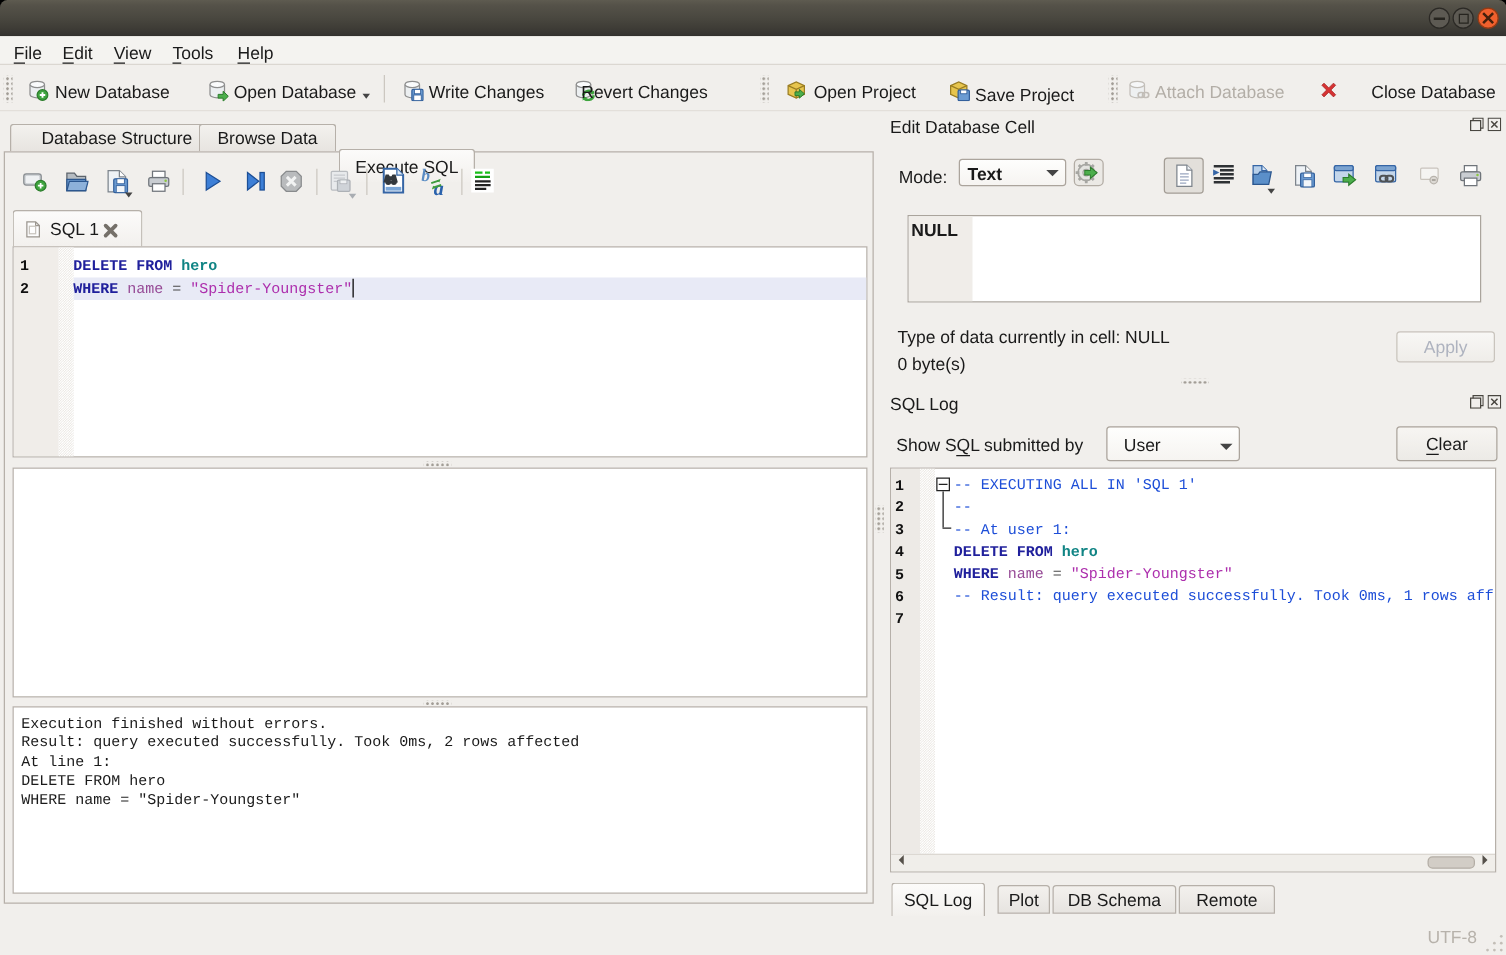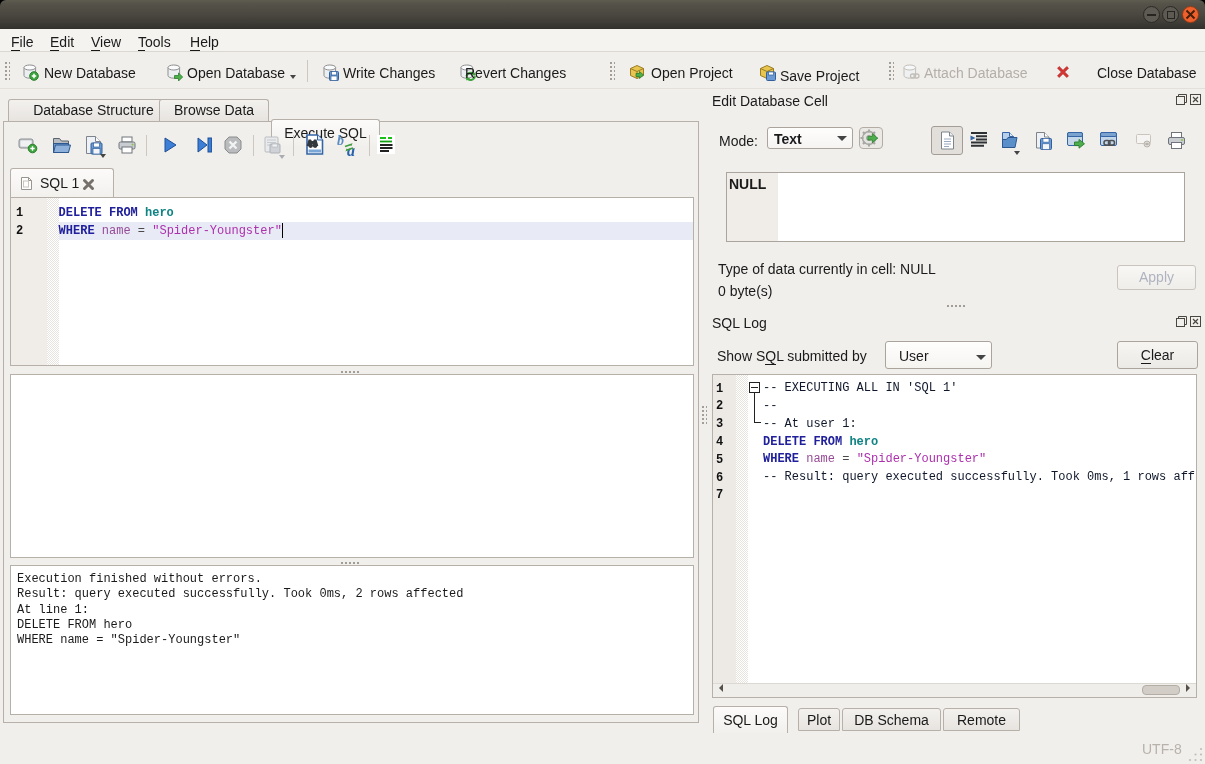--- a/index.html
+++ b/index.html
@@ -17,21 +17,21 @@
 .frame{border:1px solid #b6b0a9;background:#fff;box-sizing:border-box;}
 .tab{box-sizing:border-box;border:1px solid #b6b0a9;border-bottom:none;border-radius:3px 3px 0 0;text-align:center;}
 .tab.inactive{background:linear-gradient(180deg,#f3f1ee,#e7e4e0);}
 .tab.active{background:linear-gradient(180deg,#fcfbfa,#f2f0ed);}
 .hdots{width:22px;height:4px;background-image:radial-gradient(circle,#a29d96 1px,transparent 1.2px);background-size:4px 4px;background-position:1px 1px;}
 .vdots{width:7px;height:22px;background-image:radial-gradient(circle,#a29d96 1px,transparent 1.2px);background-size:4px 4px;background-position:1px 1px;}
 .kw{color:#20209c;font-weight:bold;}
 .tbl{color:#108484;font-weight:bold;}
 .idf{color:#964a96;}
 .str{color:#ad2fad;}
-.cmt{color:#0f172a;}
+.cmt{color:#1d4ed8;}
 .eq{color:#4a4a4a;}
 .lnum{font-family:"Liberation Mono",monospace;font-size:12px;font-weight:bold;color:#111;}
 .dotfill{background-color:#fff;background-image:linear-gradient(45deg,#e7e4df 25%,transparent 25%,transparent 75%,#e7e4df 75%),linear-gradient(45deg,#e7e4df 25%,transparent 25%,transparent 75%,#e7e4df 75%);background-size:2px 2px;background-position:0 0,1px 1px;}
 .cline{white-space:pre;font-family:Liberation Mono, monospace;font-size:12px;line-height:18px;}
 .combo{box-sizing:border-box;border:1px solid #aba49c;border-radius:3px;background:linear-gradient(180deg,#fefefd,#f6f4f1);}
 .carr{width:0;height:0;border-left:4px solid transparent;border-right:4px solid transparent;border-top:4px solid #444;}
 .tbtext{font-size:14px;}
 .sep{width:1px;background:#ccc7c0;}
 </style>
 </head>

